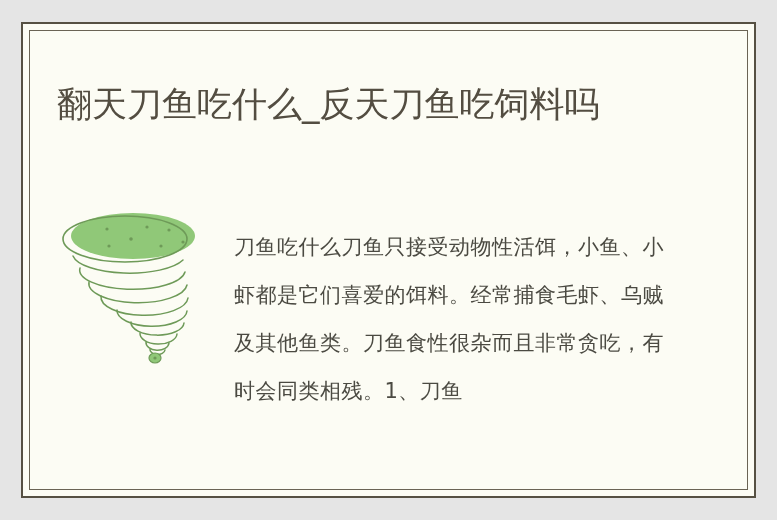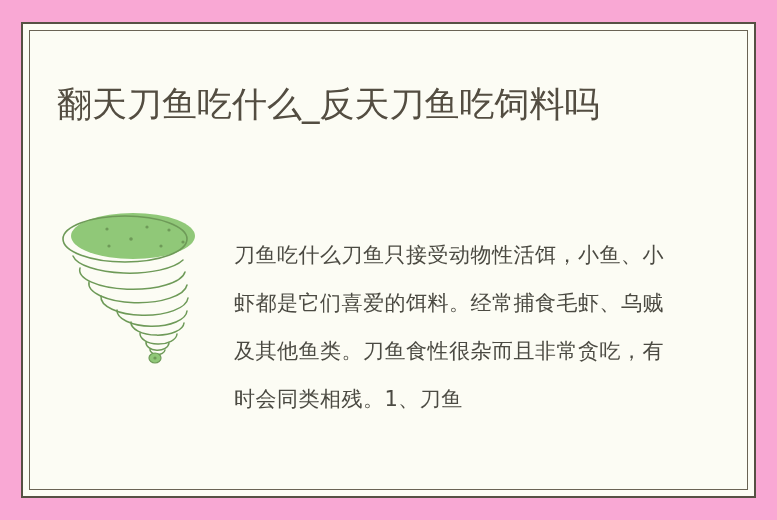--- a/index.html
+++ b/index.html
@@ -11,21 +11,21 @@
     height: 520px;
     background: #fbfbf2;
     font-family: "Liberation Sans", "DejaVu Sans", sans-serif;
     overflow: hidden;
   }
 
   .page {
     position: relative;
     width: 777px;
     height: 520px;
-    background: #f9a8d4;
+    background: #e5e5e5;
     box-sizing: border-box;
   }
 
   
   .frame-outer {
     position: absolute;
     left: 21px;
     top: 22px;
     width: 735px;
     height: 476px;
@@ -89,21 +89,21 @@
   }
   .thumb svg {
     display: block;
     width: 150px;
     height: 165px;
   }
 
   .body-text {
     position: absolute;
     left: 205px;
-    top: 12px;
+    top: 4px;
     width: 430px;
     font-size: 21px;
     line-height: 48px;
     color: #4b4a42;
     letter-spacing: 0.5px;
     text-align: justify;
     font-family: "DejaVu Sans", "Liberation Sans", sans-serif;
     white-space: pre-wrap;
     word-break: break-all;
   }

